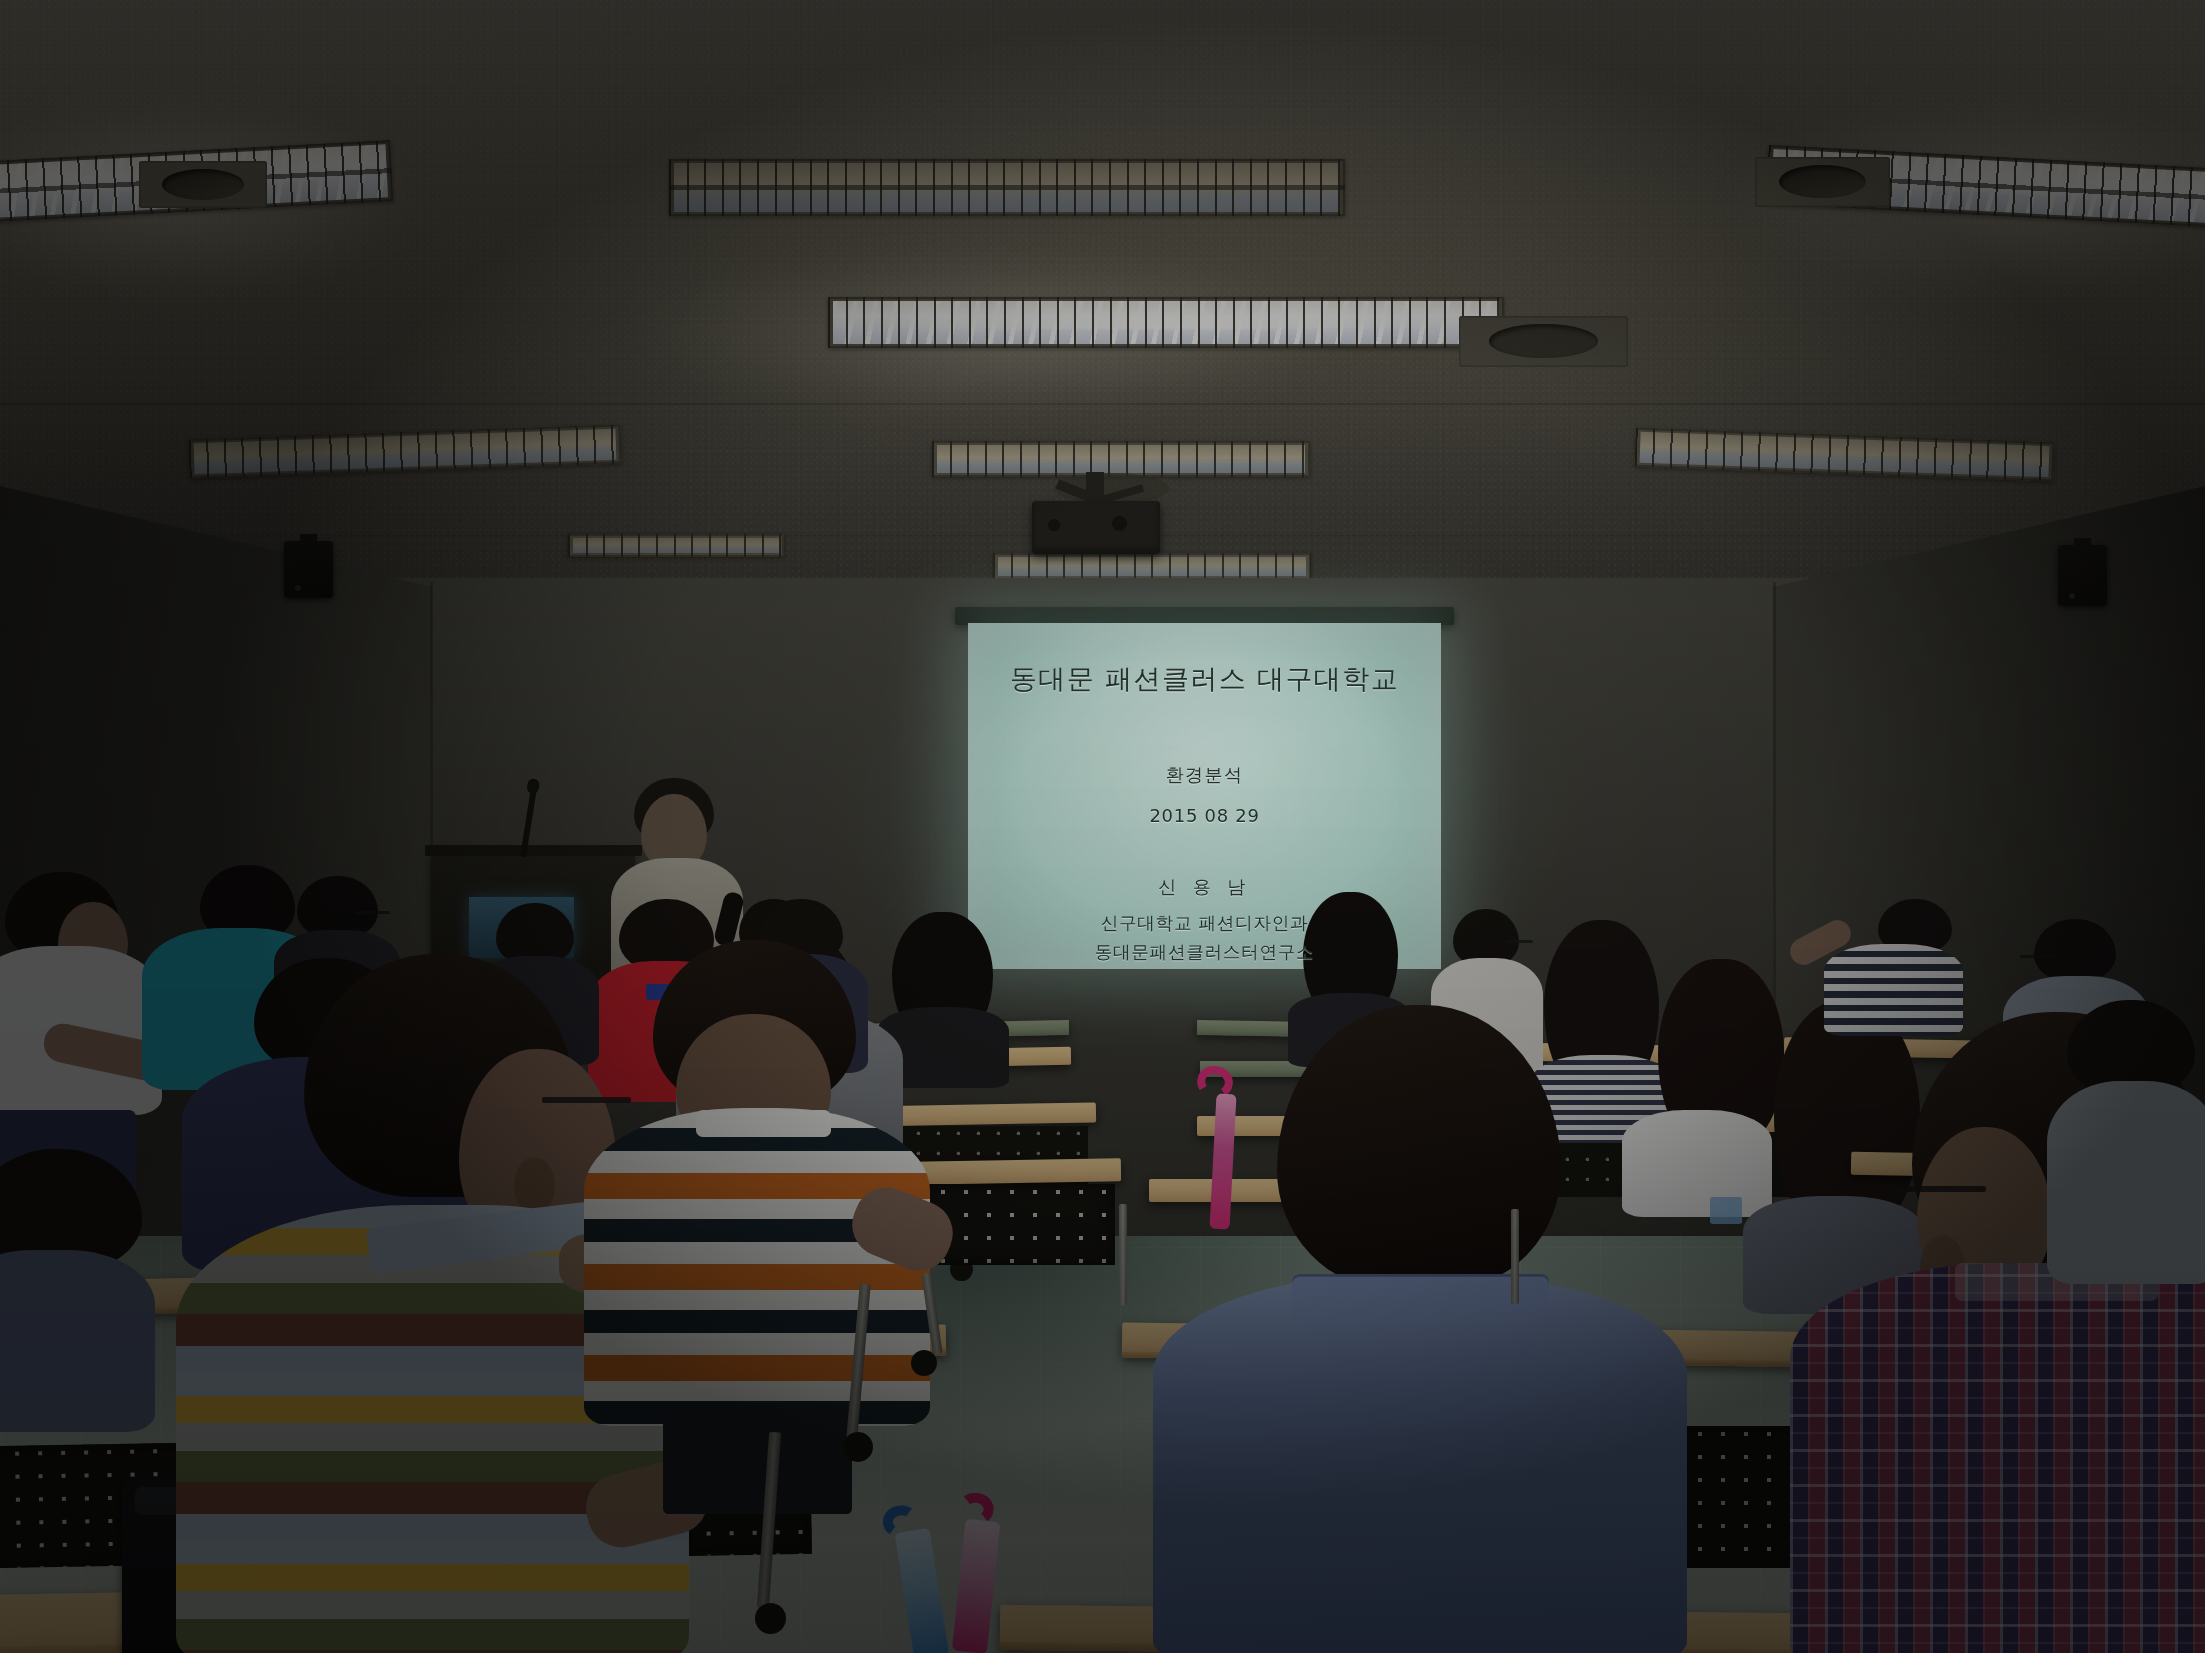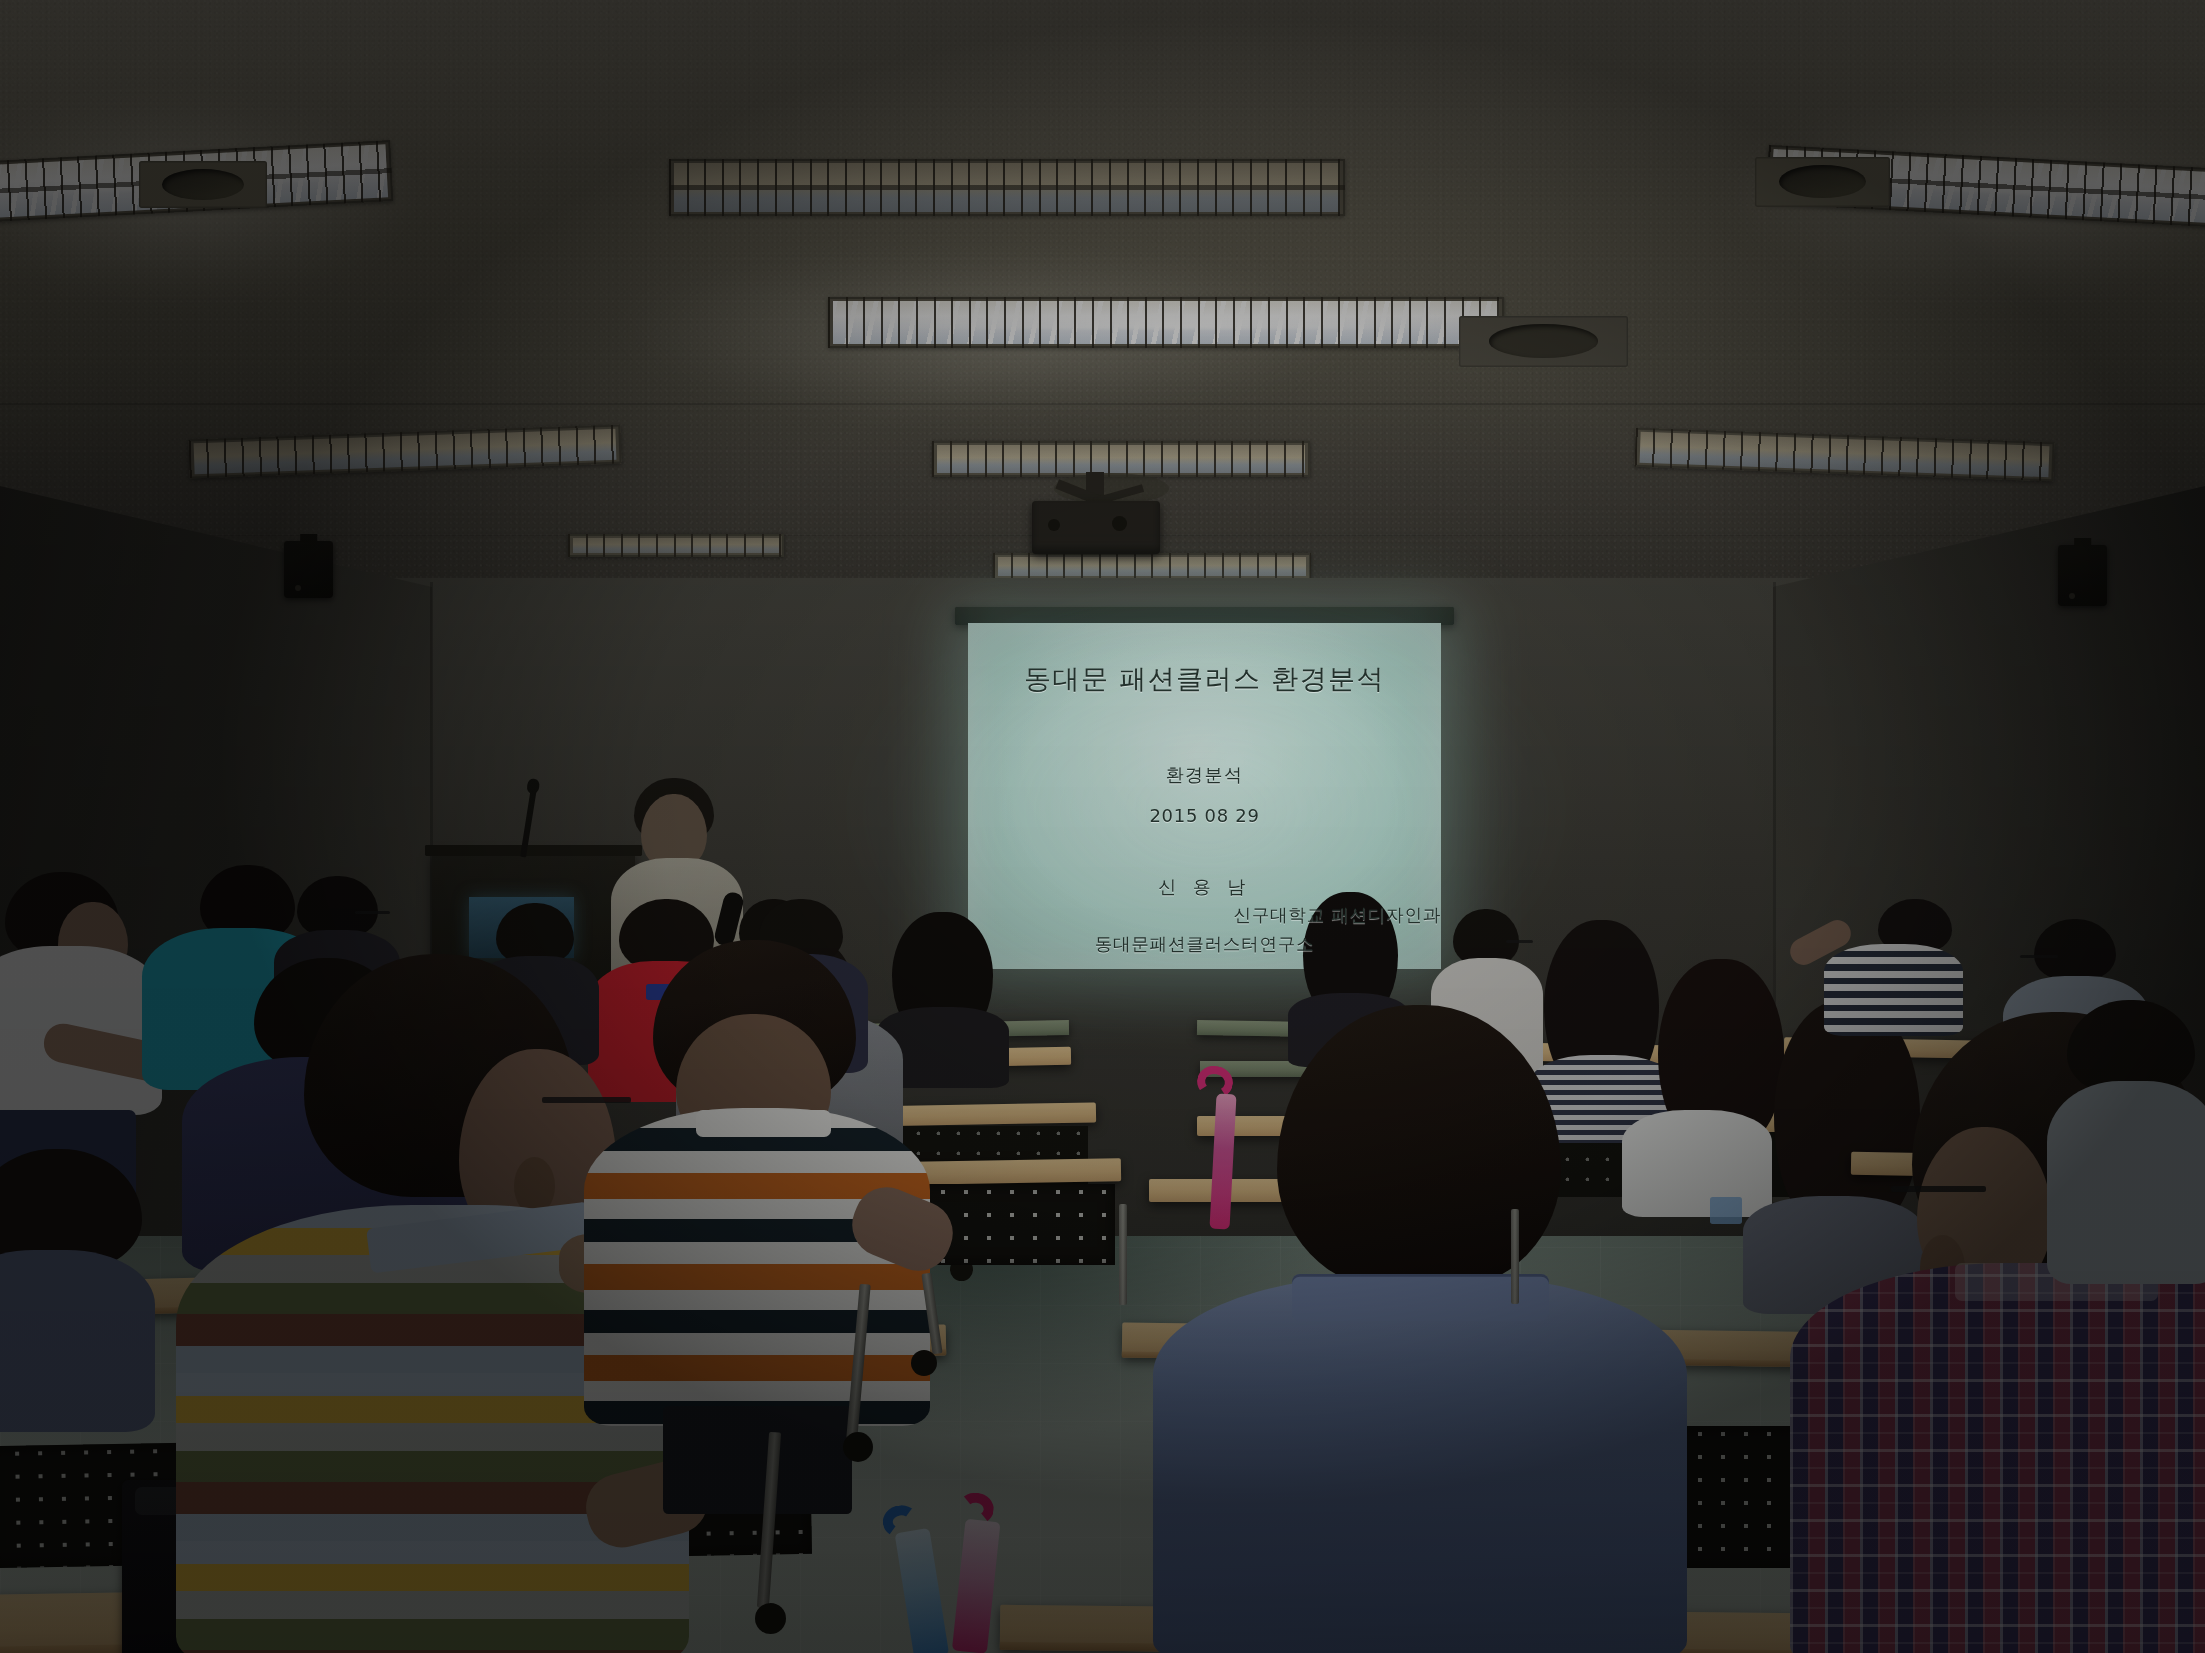--- a/index.html
+++ b/index.html
@@ -363,25 +363,25 @@
     <div class="brkt"></div>
     <div class="dot"></div>
   </div>
 
   <div id="screenHousing" class="abs" style="left:955px;top:607px;width:499px;height:17.6px;"></div>
   <div id="screen" class="abs" style="left:968px;top:623px;width:473px;height:346px;">
     <div class="sheen"></div>
     <div class="vig"></div>
 
     <div class="slide-text abs" style="left:0;top:0;width:100%;height:100%;">
-      <div id="slideTitle" style="margin-top:38px;">동대문 패션클러스 환경분석</div>
+      <div id="slideTitle" style="margin-top:38px;">동대문 패션클러스 대구대학교</div>
       <div id="slideOrg" style="margin-top:66px;">환경분석</div>
       <div id="slideDate" style="margin-top:17.6px;">2015 08 29</div>
       <div id="slideName" style="margin-top:49px;">신 용 남</div>
-      <div id="slideAff1" style="margin-top:4px;text-align:right;">신구대학교 패션디자인과</div>
+      <div id="slideAff1" style="margin-top:12px;">신구대학교 패션디자인과</div>
       <div id="slideAff2" style="margin-top:5.4px;">동대문패션클러스터연구소</div>
     </div>
   </div>
 
   <div class="abs glow" style="left:831px;top:574px;width:750px;height:473px;opacity:.45;
               background:radial-gradient(ellipse at center,rgba(190,245,232,.30),rgba(190,245,232,0) 70%);"></div>
 
   <div id="floor" class="abs">
     <div id="floorTiles" class="abs"></div>
   </div>

